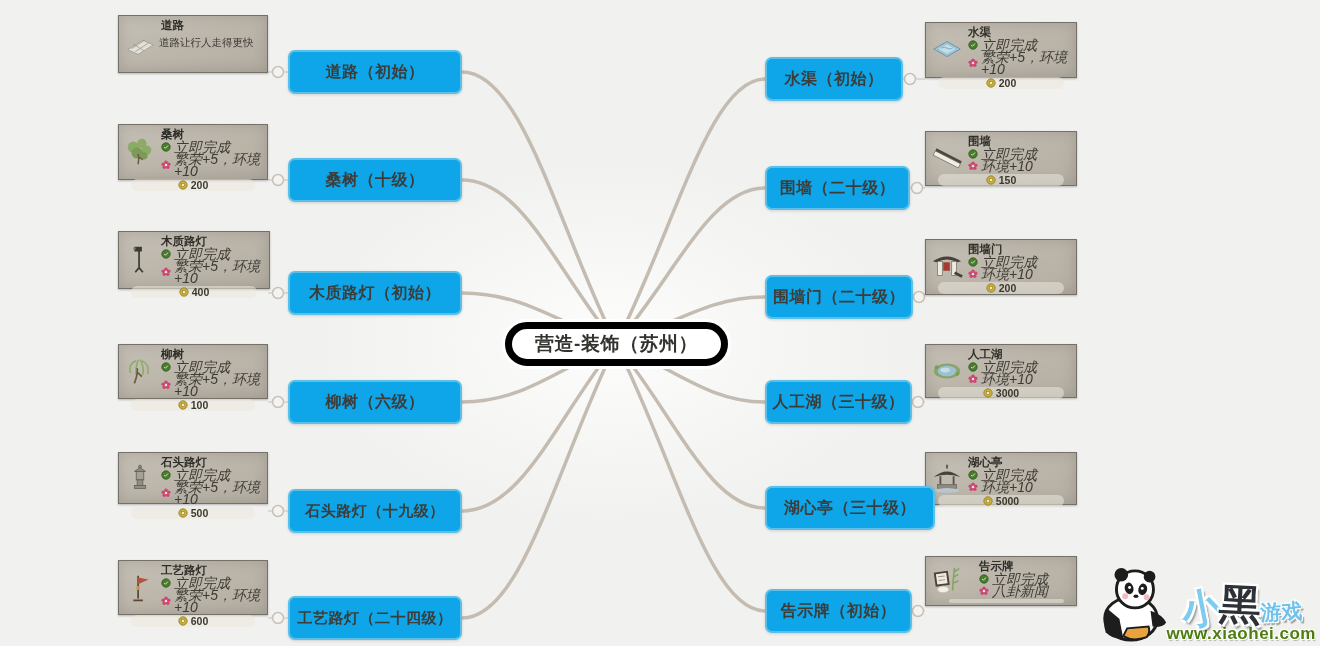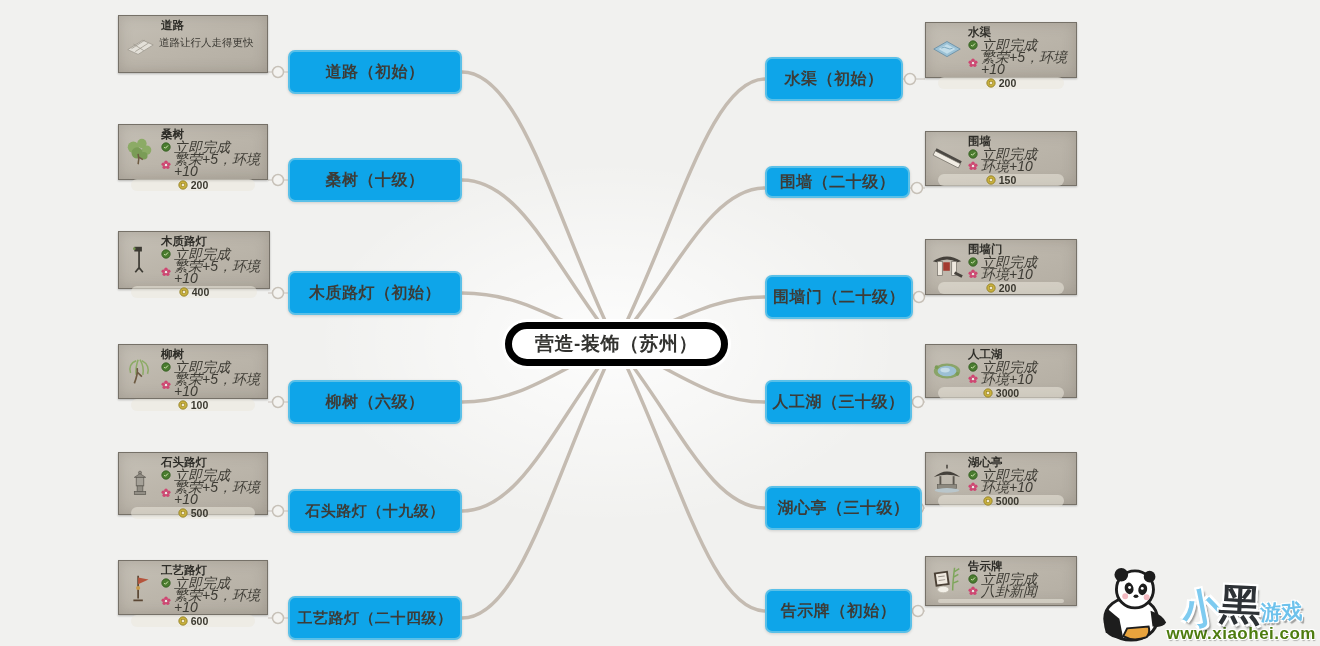--- a/index.html
+++ b/index.html
@@ -24,24 +24,24 @@
     box-shadow:0 1px 3px rgba(0,0,0,.14);
     cursor:default;white-space:nowrap;
   }
   .ln0{left:288px;top:50px;width:174px;height:44px;}
   .ln1{left:288px;top:158px;width:174px;height:44px;}
   .ln2{left:288px;top:271px;width:174px;height:44px;}
   .ln3{left:288px;top:380px;width:174px;height:44px;}
   .ln4{left:288px;top:489px;width:174px;height:44px;font-size:15px;}
   .ln5{left:288px;top:596px;width:174px;height:44px;font-size:15px;}
   .rn0{left:765px;top:57px;width:138px;height:44px;}
-  .rn1{left:765px;top:166px;width:145px;height:32px;}
+  .rn1{left:765px;top:166px;width:145px;height:44px;}
   .rn2{left:765px;top:275px;width:148px;height:44px;}
   .rn3{left:765px;top:380px;width:147px;height:44px;}
-  .rn4{left:765px;top:486px;width:157px;height:44px;}
+  .rn4{left:765px;top:486px;width:170px;height:44px;}
   .rn5{left:765px;top:589px;width:147px;height:44px;}
   
   .center-node{
     position:absolute;z-index:4;box-sizing:border-box;
     left:505px;top:322px;width:223px;height:44px;
     background:#fff;border:7px solid #000000;border-radius:24px;
     box-shadow:0 0 0 3px #fff;
     display:flex;align-items:center;justify-content:center;
     font-size:19px;font-weight:700;color:#333330;letter-spacing:.5px;white-space:nowrap;
   }
@@ -50,28 +50,28 @@
     position:absolute;z-index:2;box-sizing:border-box;
     background:linear-gradient(160deg,#c6c1b7 0%,#bcb6ab 45%,#b3ada2 100%);
     border:1px solid #767168;
     box-shadow:0 1px 2px rgba(0,0,0,.25), inset 0 0 14px rgba(90,85,75,.25);
     display:flex;align-items:stretch;color:#3b3933;
   }
   .lc0{left:118px;top:15px;width:150px;height:58px;}
   .lc1{left:118px;top:124px;width:150px;height:56px;}
   .lc2{left:118px;top:231px;width:152px;height:58px;}
   .lc3{left:118px;top:344px;width:150px;height:55px;}
-  .lc4{left:118px;top:452px;width:150px;height:63px;}
+  .lc4{left:118px;top:452px;width:150px;height:52px;}
   .lc5{left:118px;top:560px;width:150px;height:55px;}
   .rc0{left:925px;top:22px;width:152px;height:56px;}
   .rc1{left:925px;top:131px;width:152px;height:55px;}
   .rc2{left:925px;top:239px;width:152px;height:56px;}
   .rc3{left:925px;top:344px;width:152px;height:54px;}
   .rc4{left:925px;top:452px;width:152px;height:53px;}
-  .rc5{left:925px;top:556px;width:152px;height:50px;}
+  .rc5{left:925px;top:556px;width:152px;height:50px;gap:11px;}
   .thumb{
     flex:0 0 42px;display:flex;align-items:center;justify-content:center;
   }
   .thumb svg{width:34px;height:34px;}
   .card-body{flex:1;display:flex;flex-direction:column;padding:3px 2px 2px 0;min-width:0;}
   .card-title{font-size:11.5px;font-weight:700;color:#2e2d28;line-height:13px;}
   .card-desc{font-size:10.5px;color:#3b3933;line-height:13px;margin-top:4px;margin-left:-2px;}
   .row{display:flex;align-items:center;gap:3px;font-size:14px;line-height:12px;margin-top:0;color:#3d3b34;font-style:italic;}
   .row svg{width:10px;height:10px;flex:0 0 10px;}
   .price-band{

